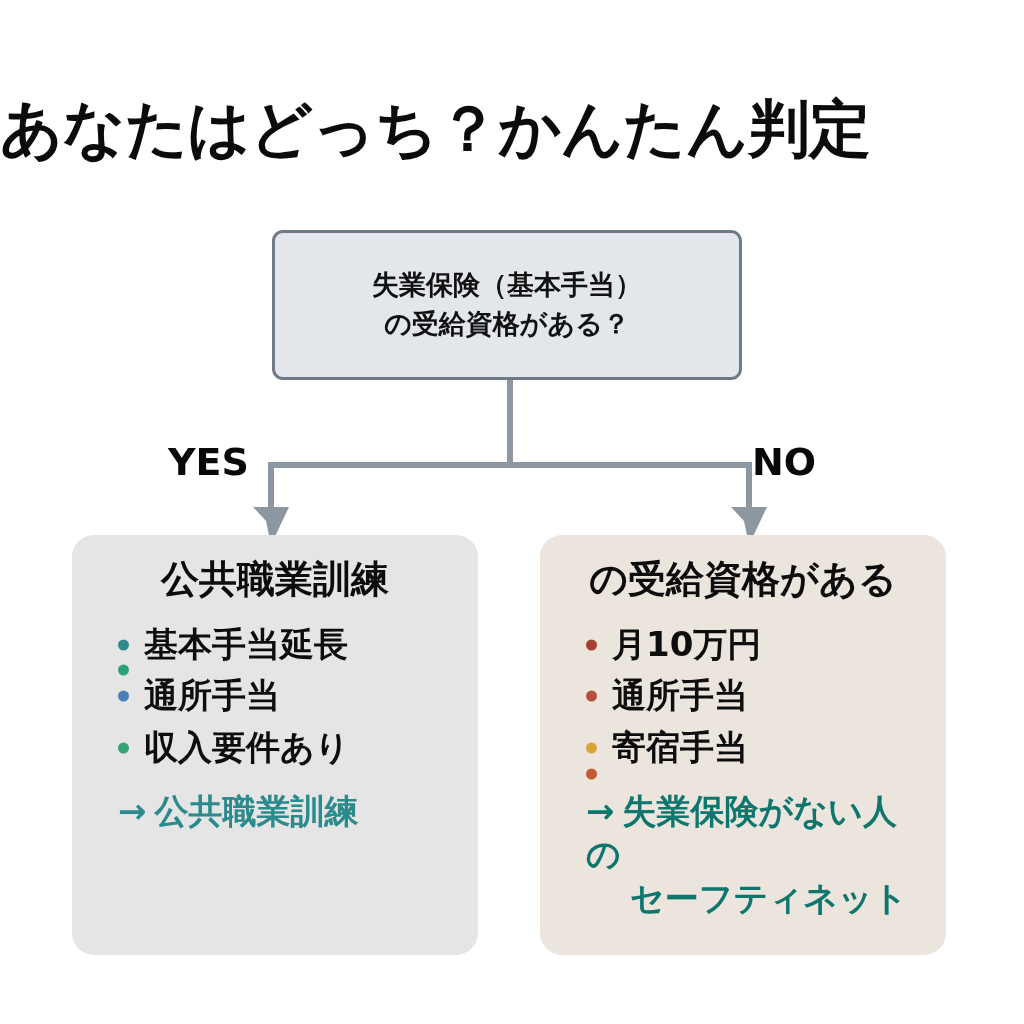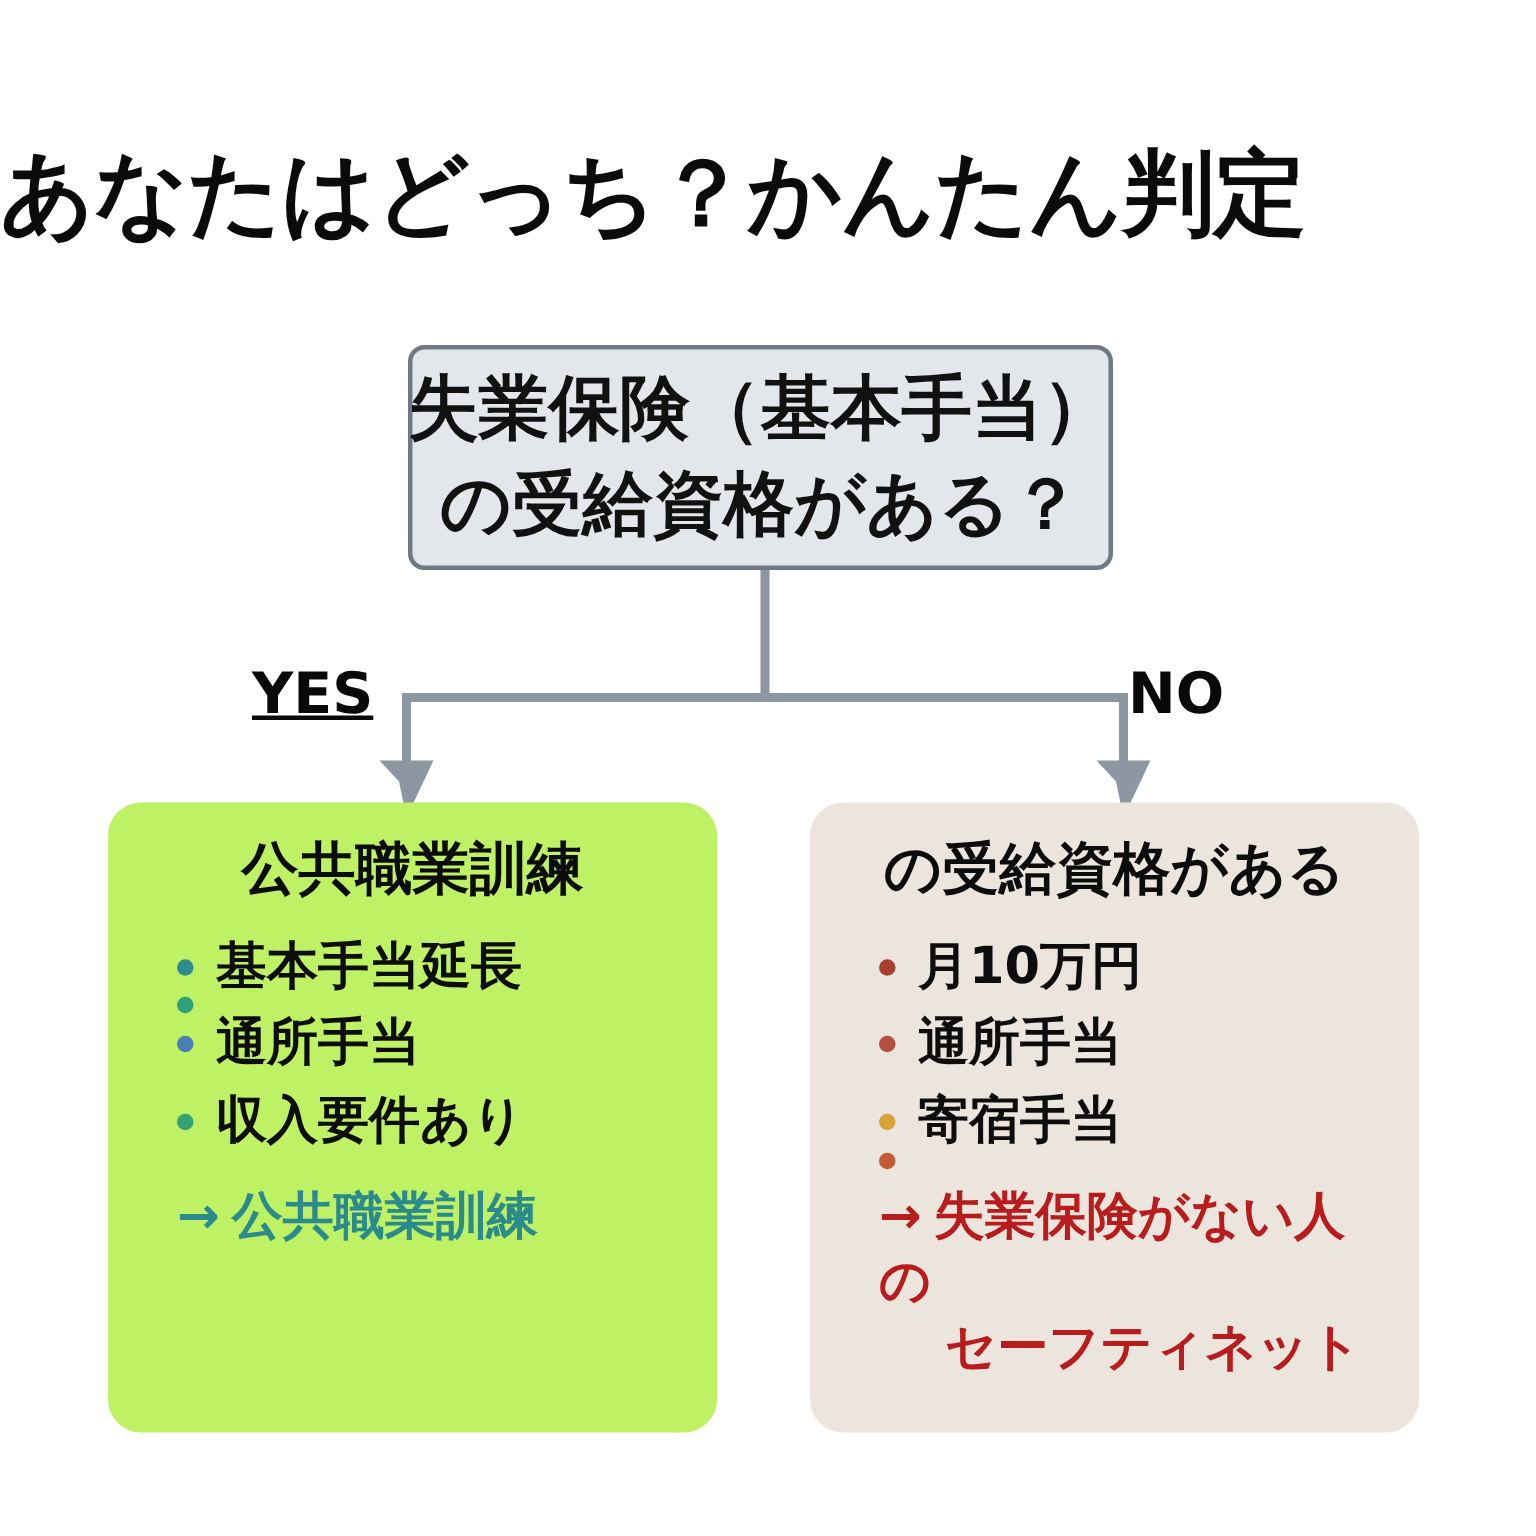--- a/index.html
+++ b/index.html
@@ -47,21 +47,21 @@
     background: #e3e7ec;
     border: 3px solid #6f7a87;
     border-radius: 11px;
     display: flex;
     flex-direction: column;
     align-items: center;
     justify-content: center;
     gap: 4px;
   }
   .decision-line {
-    font-size: 47px;
+    font-size: 27px;
     font-weight: 700;
     color: #111111;
     line-height: 1.28;
     white-space: nowrap;
   }
 
   
   .conn {
     position: absolute;
     background: #8d97a2;
@@ -101,34 +101,34 @@
   .ah-no  { left: 728px; top: 505px; }
 
   .branch-label {
     position: absolute;
     font-size: 38px;
     font-weight: 700;
     color: #090909;
     letter-spacing: 0px;
     white-space: nowrap;
   }
-  .label-yes { left: 168px; top: 440px; text-decoration: underline; }
+  .label-yes { left: 168px; top: 440px; }
   .label-no  { left: 752px; top: 440px; }
 
   
   .card {
     position: absolute;
     top: 535px;
     width: 406px;
     height: 420px;
     box-sizing: border-box;
     border-radius: 22px;
     padding: 24px 20px 18px 20px;
   }
-  .card-left  { left: 72px;  background: #bef264; }
+  .card-left  { left: 72px;  background: #e5e5e5; }
   .card-right { left: 540px; background: #ece5de; }
 
   .card-heading {
     text-align: center;
     font-size: 38px;
     font-weight: 700;
     color: #0c0c0c;
     line-height: 1.1;
     margin-bottom: 18px;
     white-space: nowrap;
@@ -158,21 +158,21 @@
   }
 
   .conclusion {
     margin-top: 16px;
     padding-left: 26px;
     font-size: 34px;
     font-weight: 700;
     line-height: 1.28;
   }
   .conclusion-left  { color: #2b8a8c; white-space: nowrap; }
-  .conclusion-right { color: #b91c1c; }
+  .conclusion-right { color: #0f766e; }
   .conclusion .arrow-glyph { margin-right: 8px; }
   .conclusion .cont-line { display: block; padding-left: 44px; }
 </style>
 </head>
 <body>
 
 <div id="canvas">
 
   <div class="title">あなたはどっち？かんたん判定</div>
 

